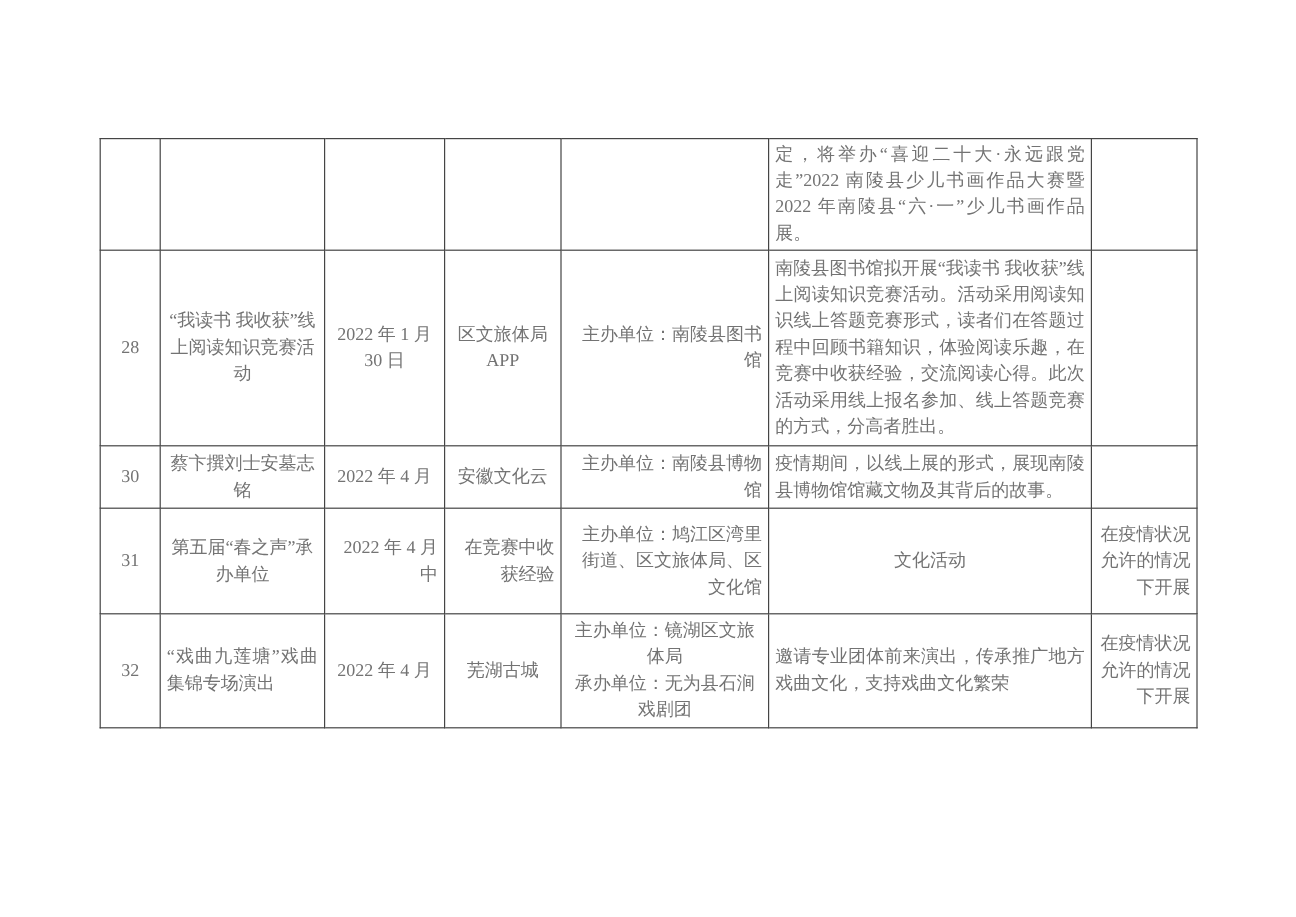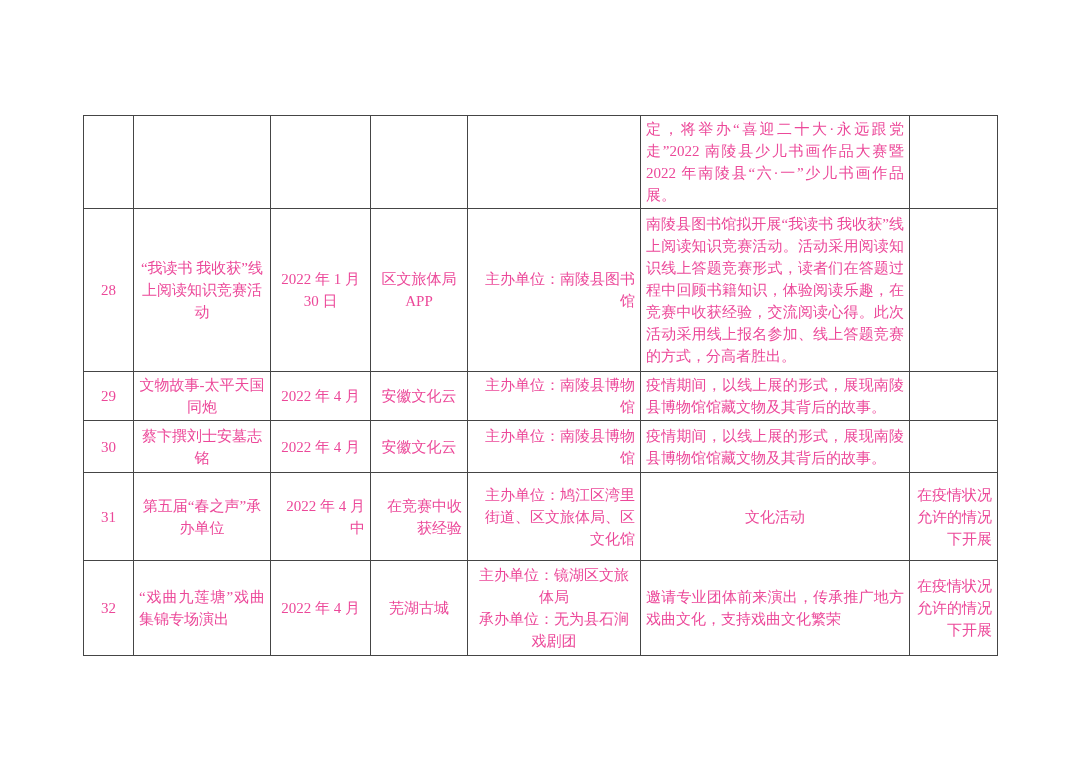--- a/index.html
+++ b/index.html
@@ -1,21 +1,21 @@
 <!DOCTYPE html>
 <html><head>
 <meta charset="utf-8">
 <style>
   html,body{margin:0;padding:0;}
   .page{
     position:relative;
     width:1080px;height:764px;
     background:#ffffff;
     font-family:"Liberation Serif","DejaVu Serif",serif;
-    color:#ec4899;
+    color:#737373;
     overflow:hidden;
   }
   table.activity-table{
     position:absolute;left:83px;top:115px;
     width:914px;
     border-collapse:collapse;
     table-layout:fixed;
   }
   td{
     border:1px solid #454545;
@@ -66,29 +66,20 @@
     <tr class="r1">
       <td class="c">28</td>
       <td class="c">“我读书 我收获”线上阅读知识竞赛活动</td>
       <td class="c">2022 年 1 月 30 日</td>
       <td class="c">区文旅体局 APP</td>
       <td class="l">主办单位：南陵县图书馆</td>
       <td class="j">南陵县图书馆拟开展“我读书 我收获”线上阅读知识竞赛活动。活动采用阅读知识线上答题竞赛形式，读者们在答题过程中回顾书籍知识，体验阅读乐趣，在竞赛中收获经验，交流阅读心得。此次活动采用线上报名参加、线上答题竞赛的方式，分高者胜出。</td>
       <td class="l"></td>
     </tr>
 
-    <tr class="r2">
-      <td class="c">29</td>
-      <td class="c">文物故事-太平天国同炮</td>
-      <td class="c">2022 年 4 月</td>
-      <td class="c">安徽文化云</td>
-      <td class="l">主办单位：南陵县博物馆</td>
-      <td class="j">疫情期间，以线上展的形式，展现南陵县博物馆馆藏文物及其背后的故事。</td>
-      <td class="l"></td>
-    </tr>
 
     <tr class="r3">
       <td class="c">30</td>
       <td class="c">蔡卞撰刘士安墓志铭</td>
       <td class="c">2022 年 4 月</td>
       <td class="c">安徽文化云</td>
       <td class="l">主办单位：南陵县博物馆</td>
       <td class="j">疫情期间，以线上展的形式，展现南陵县博物馆馆藏文物及其背后的故事。</td>
       <td class="l"></td>
     </tr>

